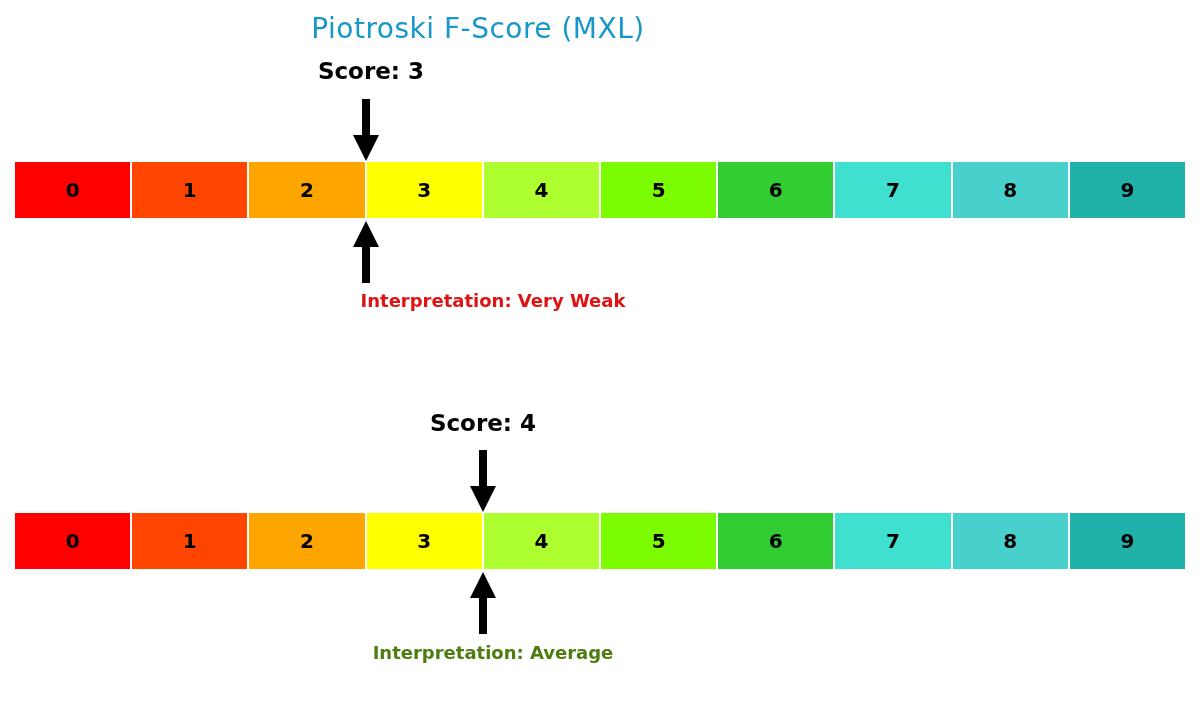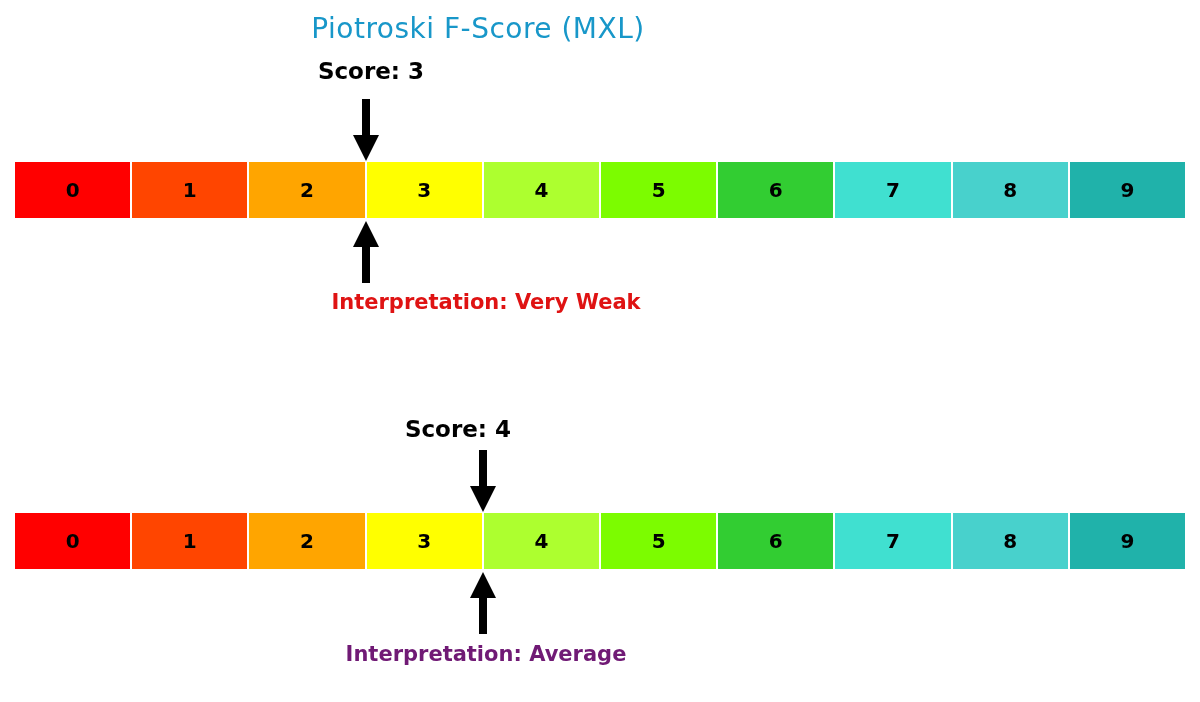--- a/index.html
+++ b/index.html
@@ -75,24 +75,24 @@
     align-items: center;
     justify-content: center;
     font-size: 20px;
     font-weight: bold;
     color: #000000;
   }
 
   .interpretation {
     position: absolute;
     top: 290px;
-    left: 8px;
+    left: 15px;
     width: 100%;
     text-align: center;
-    font-size: 21px;
+    font-size: 18px;
     font-weight: bold;
     white-space: nowrap;
   }
   .c1 .interpretation { top: 292px; }
 </style>
 </head>
 <body>
 
 <div class="canvas">
 
@@ -120,21 +120,21 @@
     <div class="arrow arrow-up anchored" style="left: 366px;">
       <svg width="30" height="62" viewBox="0 0 30 62" xmlns="http://www.w3.org/2000/svg">
         <polygon class="arrow-fill" points="15,0 2,26 28,26" fill="#000000"></polygon>
         <rect class="arrow-fill" x="11" y="24" width="8" height="38" fill="#000000"></rect>
       </svg>
     </div>
     <div class="interpretation" style="color: rgb(223, 19, 19);">Interpretation: Very Weak</div>
   </section>
 
   <section class="chart c1">
-    <div class="score-label anchored" style="left: 458px; margin-top: 6px;">Score: 4</div>
+    <div class="score-label anchored" style="left: 483px;">Score: 4</div>
     <div class="arrow arrow-down anchored" style="left: 483px;">
       <svg width="30" height="62" viewBox="0 0 30 62" xmlns="http://www.w3.org/2000/svg">
         <rect class="arrow-fill" x="11" y="0" width="8" height="38" fill="#000000"></rect>
         <polygon class="arrow-fill" points="2,36 28,36 15,62" fill="#000000"></polygon>
       </svg>
     </div>
     <div class="scale">
         <div class="cell" style="background: rgb(255, 0, 0); color: rgb(0, 0, 0);">0</div>
         <div class="cell" style="background: rgb(255, 69, 0); color: rgb(0, 0, 0);">1</div>
         <div class="cell" style="background: rgb(255, 165, 0); color: rgb(0, 0, 0);">2</div>
@@ -145,16 +145,16 @@
         <div class="cell" style="background: rgb(64, 224, 208); color: rgb(0, 0, 0);">7</div>
         <div class="cell" style="background: rgb(72, 209, 204); color: rgb(0, 0, 0);">8</div>
         <div class="cell" style="background: rgb(32, 178, 170); color: rgb(0, 0, 0);">9</div>
       </div>
     <div class="arrow arrow-up anchored" style="left: 483px;">
       <svg width="30" height="62" viewBox="0 0 30 62" xmlns="http://www.w3.org/2000/svg">
         <polygon class="arrow-fill" points="15,0 2,26 28,26" fill="#000000"></polygon>
         <rect class="arrow-fill" x="11" y="24" width="8" height="38" fill="#000000"></rect>
       </svg>
     </div>
-    <div class="interpretation" style="color: #701a75;">Interpretation: Average</div>
+    <div class="interpretation" style="color: #4d7c0f;">Interpretation: Average</div>
   </section>
 
 </div>
 
 </body></html>

